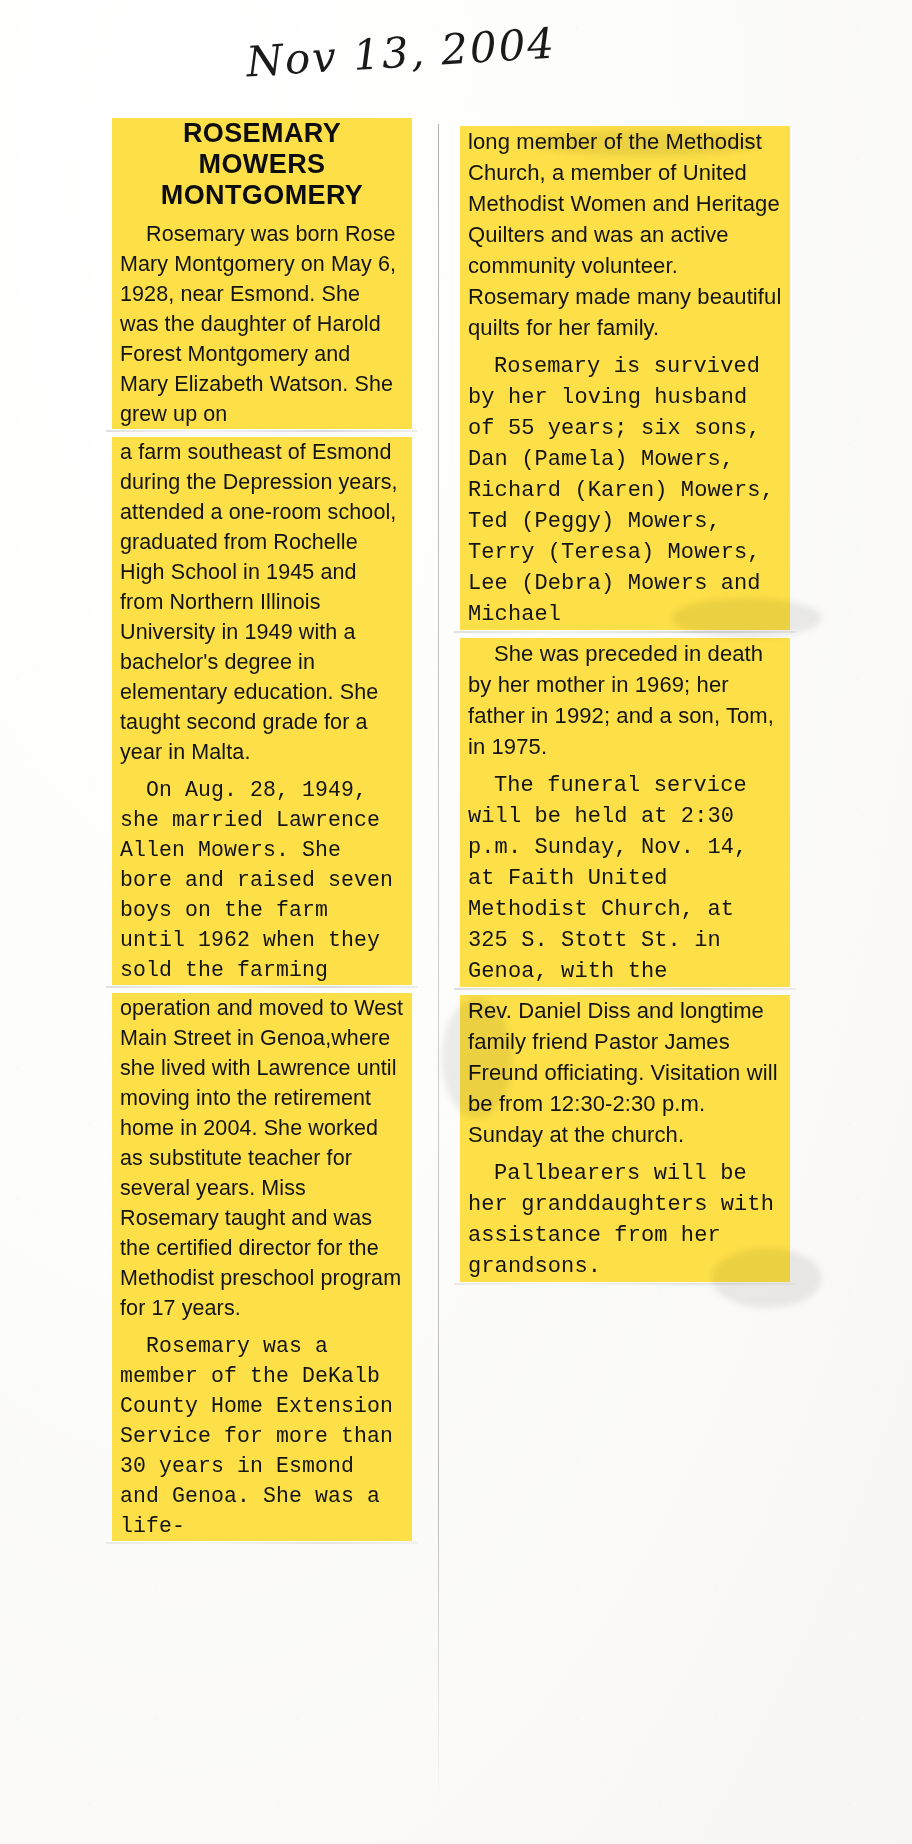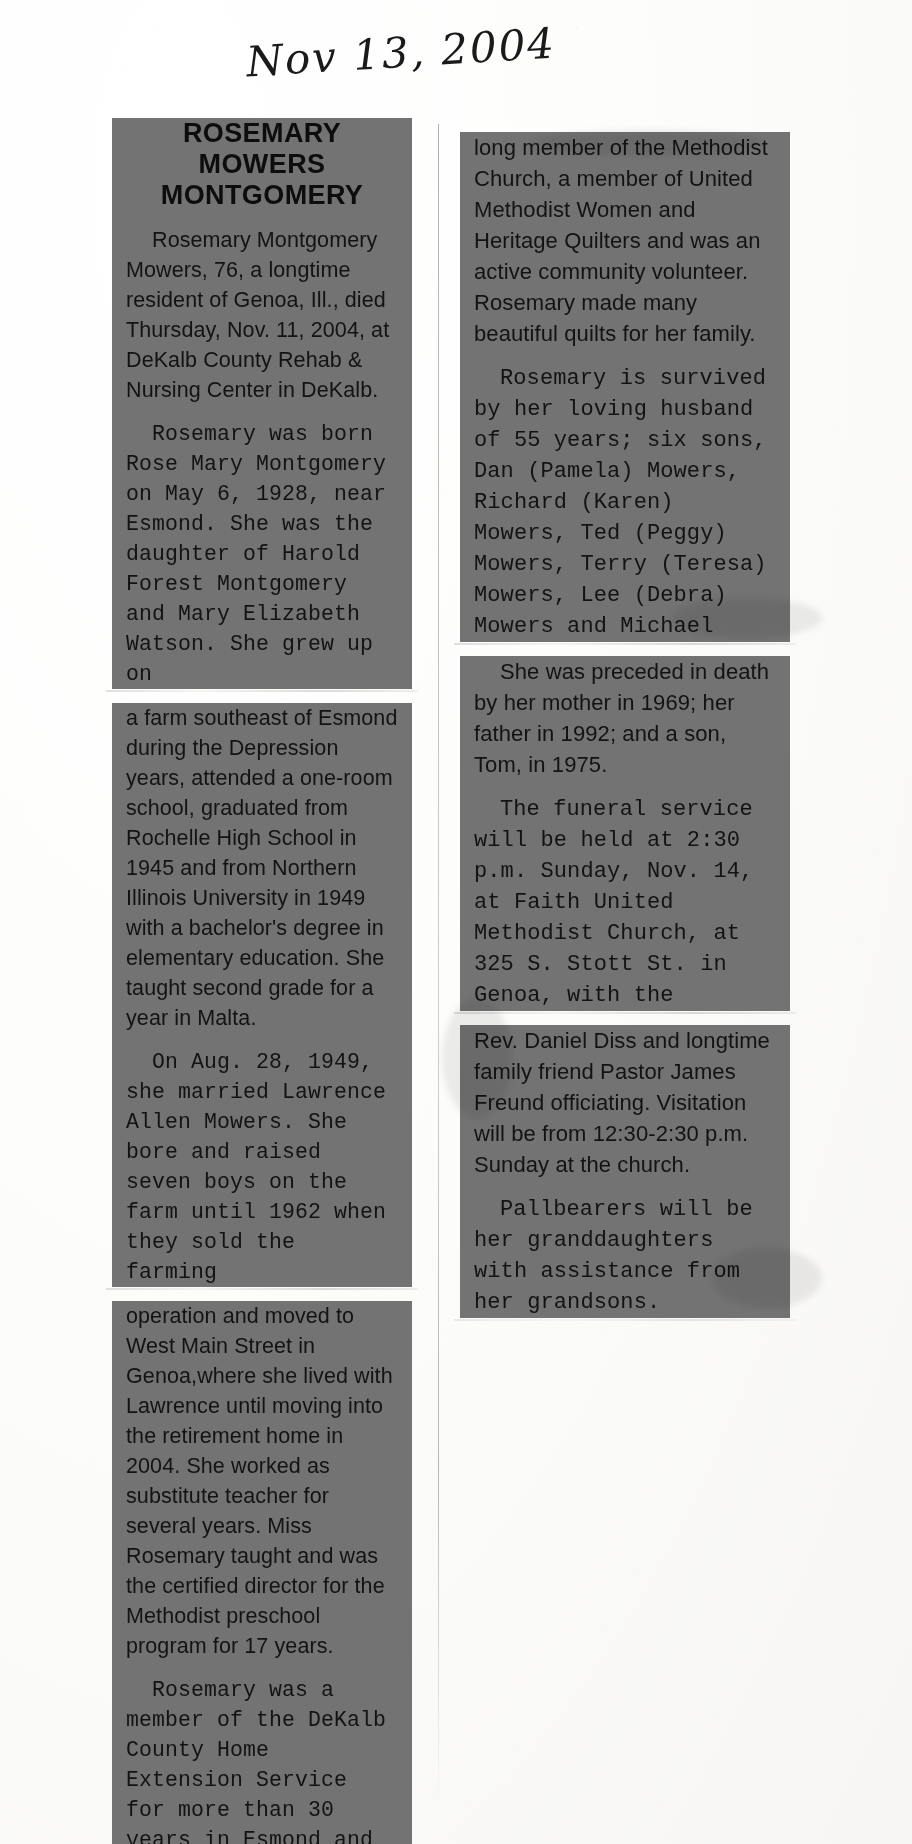--- a/index.html
+++ b/index.html
@@ -65,21 +65,21 @@
     position: absolute;
     top: 0;
     width: 300px;
   }
   .col-left  { left: 0px; }
   .col-right { left: 348px; width: 330px; }
 
   
   .slice {
     position: relative;
-    background: #737373;
+    background: #fde047;
     box-shadow: 0 0 0 0 rgba(0,0,0,0);
   }
   .slice + .slice { margin-top: 4px; }
   .slice::after {
     content: "";
     position: absolute;
     left: -6px; right: -6px;
     bottom: -3px;
     height: 2px;
     background: linear-gradient(90deg, rgba(0,0,0,.22), rgba(0,0,0,.07) 30%, rgba(0,0,0,.25) 70%, rgba(0,0,0,.10));
@@ -103,21 +103,21 @@
     font-weight: bold;
     font-size: 27px;
     line-height: 31px;
     text-align: center;
     letter-spacing: .4px;
     margin: 0 0 6px 0;
     color: #0d0d0d;
   }
 
   p.body {
-    margin: 14px;
+    margin: 8px;
     font-size: 21.5px;
     line-height: 30px;
     text-indent: 26px;
     color: #131313;
     letter-spacing: .1px;
   }
   p.body.cont { text-indent: 0; }
   p.body + p.body { margin-top: 0; font-family: Liberation Mono, monospace; }
 
   
@@ -153,21 +153,20 @@
   <div id="gutter-rule"></div>
 
   <div class="col col-left">
 
     <div class="slice slice-1">
       <div class="headline">
         <div>ROSEMARY</div>
         <div>MOWERS</div>
         <div>MONTGOMERY</div>
       </div>
-      <p class="body">Rosemary Montgomery Mowers, 76, a longtime resident of Genoa, Ill., died Thursday, Nov. 11, 2004, at DeKalb County Rehab &amp; Nursing Center in DeKalb.</p>
       <p class="body">Rosemary was born Rose Mary Montgomery on May 6, 1928, near Esmond. She was the daughter of Harold Forest Montgomery and Mary Elizabeth Watson. She grew up on</p>
     </div>
 
     <div class="slice slice-2">
       <p class="body cont">a farm southeast of Esmond during the Depression years, attended a one-room school, graduated from Rochelle High School in 1945 and from Northern Illinois University in 1949 with a bachelor's degree in elementary education. She taught second grade for a year in Malta.</p>
       <p class="body">On Aug. 28, 1949, she married Lawrence Allen Mowers. She bore and raised seven boys on the farm until 1962 when they sold the farming</p>
     </div>
 
     <div class="slice slice-3">
       <p class="body cont">operation and moved to West Main Street in Genoa,where she lived with Lawrence until moving into the retirement home in 2004. She worked as substitute teacher for several years. Miss Rosemary taught and was the certified director for the Methodist preschool program for 17 years.</p>

